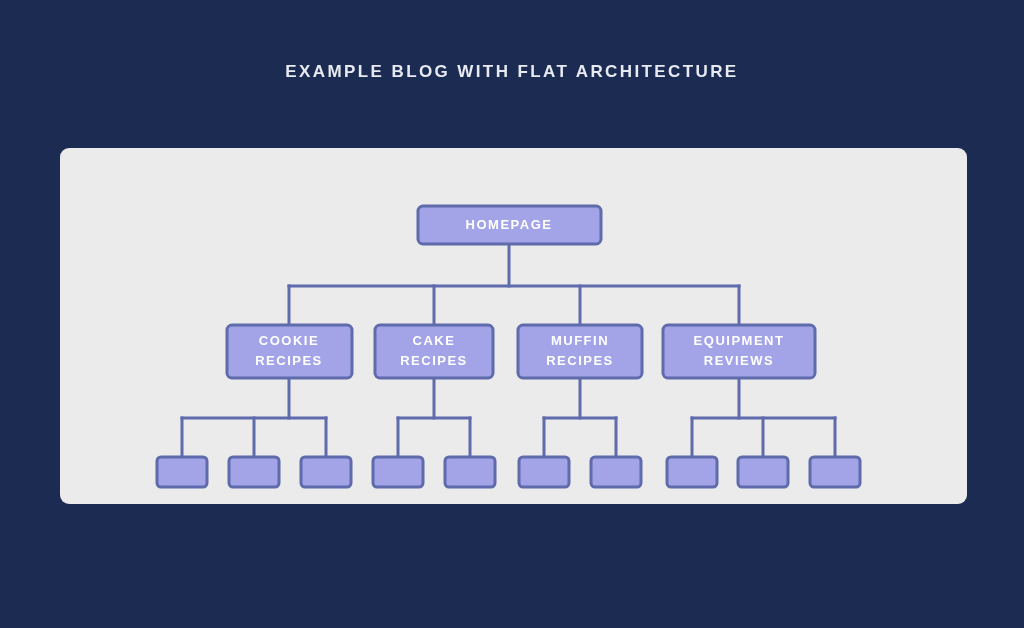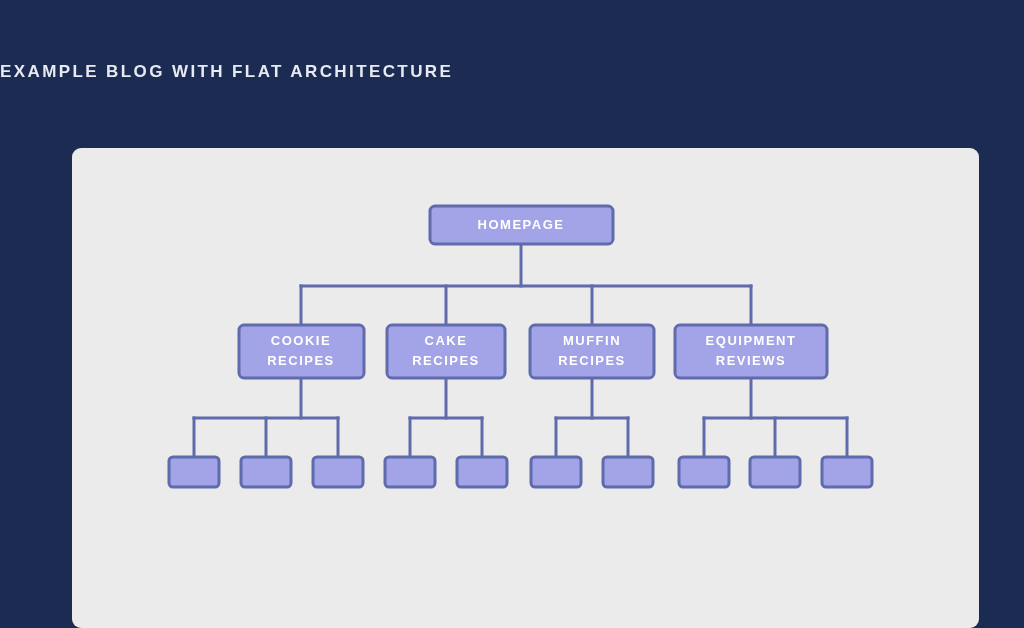--- a/index.html
+++ b/index.html
@@ -12,34 +12,34 @@
     background: #1c2b52;
     font-family: "Liberation Sans", sans-serif;
     overflow: hidden;
     position: relative;
   }
   #page-title {
     position: absolute;
     top: 62px;
     left: 0;
     width: 1024px;
-    text-align: left;
+    text-align: center;
     color: #e8eaf2;
     font-size: 17px;
     font-weight: 600;
     letter-spacing: 2.4px;
     text-transform: uppercase;
     white-space: nowrap;
   }
   #diagram-panel {
     position: absolute;
-    left: 72px;
+    left: 60px;
     top: 148px;
     width: 907px;
-    height: 480px;
+    height: 356px;
     background: #ebebeb;
     border-radius: 9px;
   }
   #diagram-svg {
     position: absolute;
     left: 0;
     top: 0;
     width: 907px;
     height: 407px;
     display: block;

